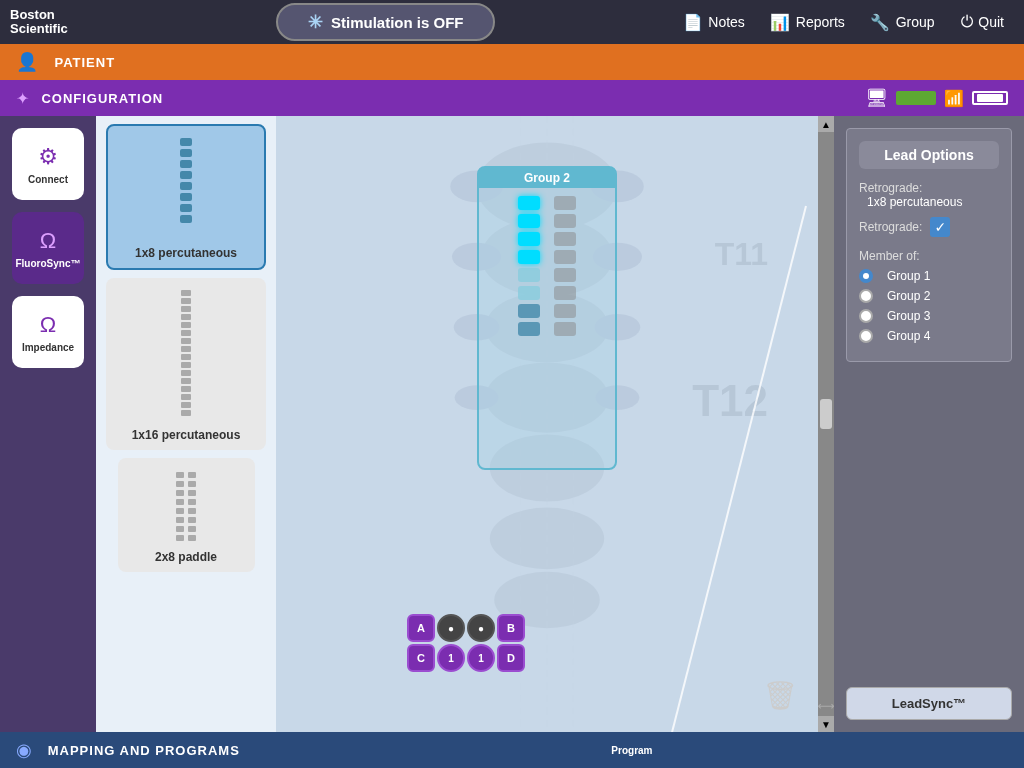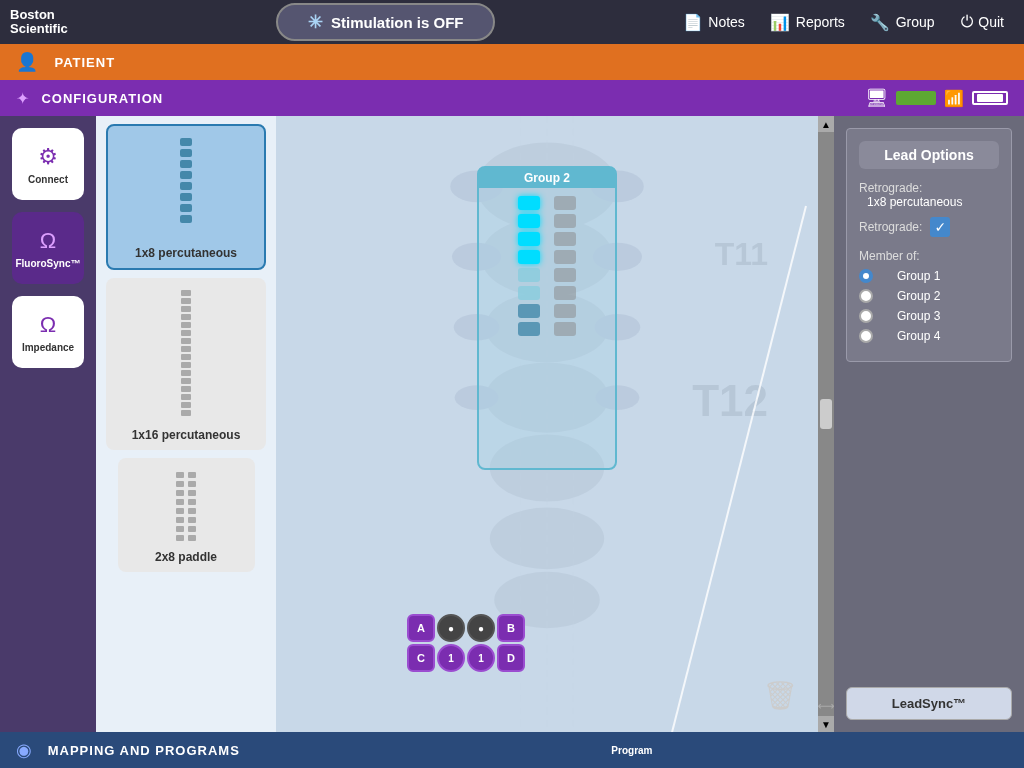--- a/index.html
+++ b/index.html
@@ -200,21 +200,21 @@
     .desc-label { color: #ddd; font-size: 12px; }
     .desc-value { color: white; font-size: 12px; margin-left: 8px; }
 
     .retro-row { display: flex; align-items: center; gap: 8px; margin-bottom: 12px; }
     .retro-label { color: #ddd; font-size: 12px; }
     .retro-check { width: 20px; height: 20px; background: #4488cc; border-radius: 3px; display: flex; align-items: center; justify-content: center; color: white; font-size: 14px; cursor: pointer; }
 
     .member-section { }
     .member-label { color: #ddd; font-size: 12px; margin-bottom: 6px; }
     .radio-row {
-      display: flex; align-items: center; gap: 24px; margin-bottom: 6px;
+      display: flex; align-items: center; gap: 14px; margin-bottom: 6px;
     }
     .radio-circle {
       width: 14px; height: 14px; border-radius: 50%; border: 2px solid #aaa;
       background: white; cursor: pointer; display: flex; align-items: center; justify-content: center;
     }
     .radio-circle.selected { background: #4488cc; border-color: #4488cc; }
     .radio-circle.selected::after { content: ''; width: 6px; height: 6px; background: white; border-radius: 50%; }
     .radio-group-label { color: white; font-size: 12px; }
 
     .leadsync-btn {

